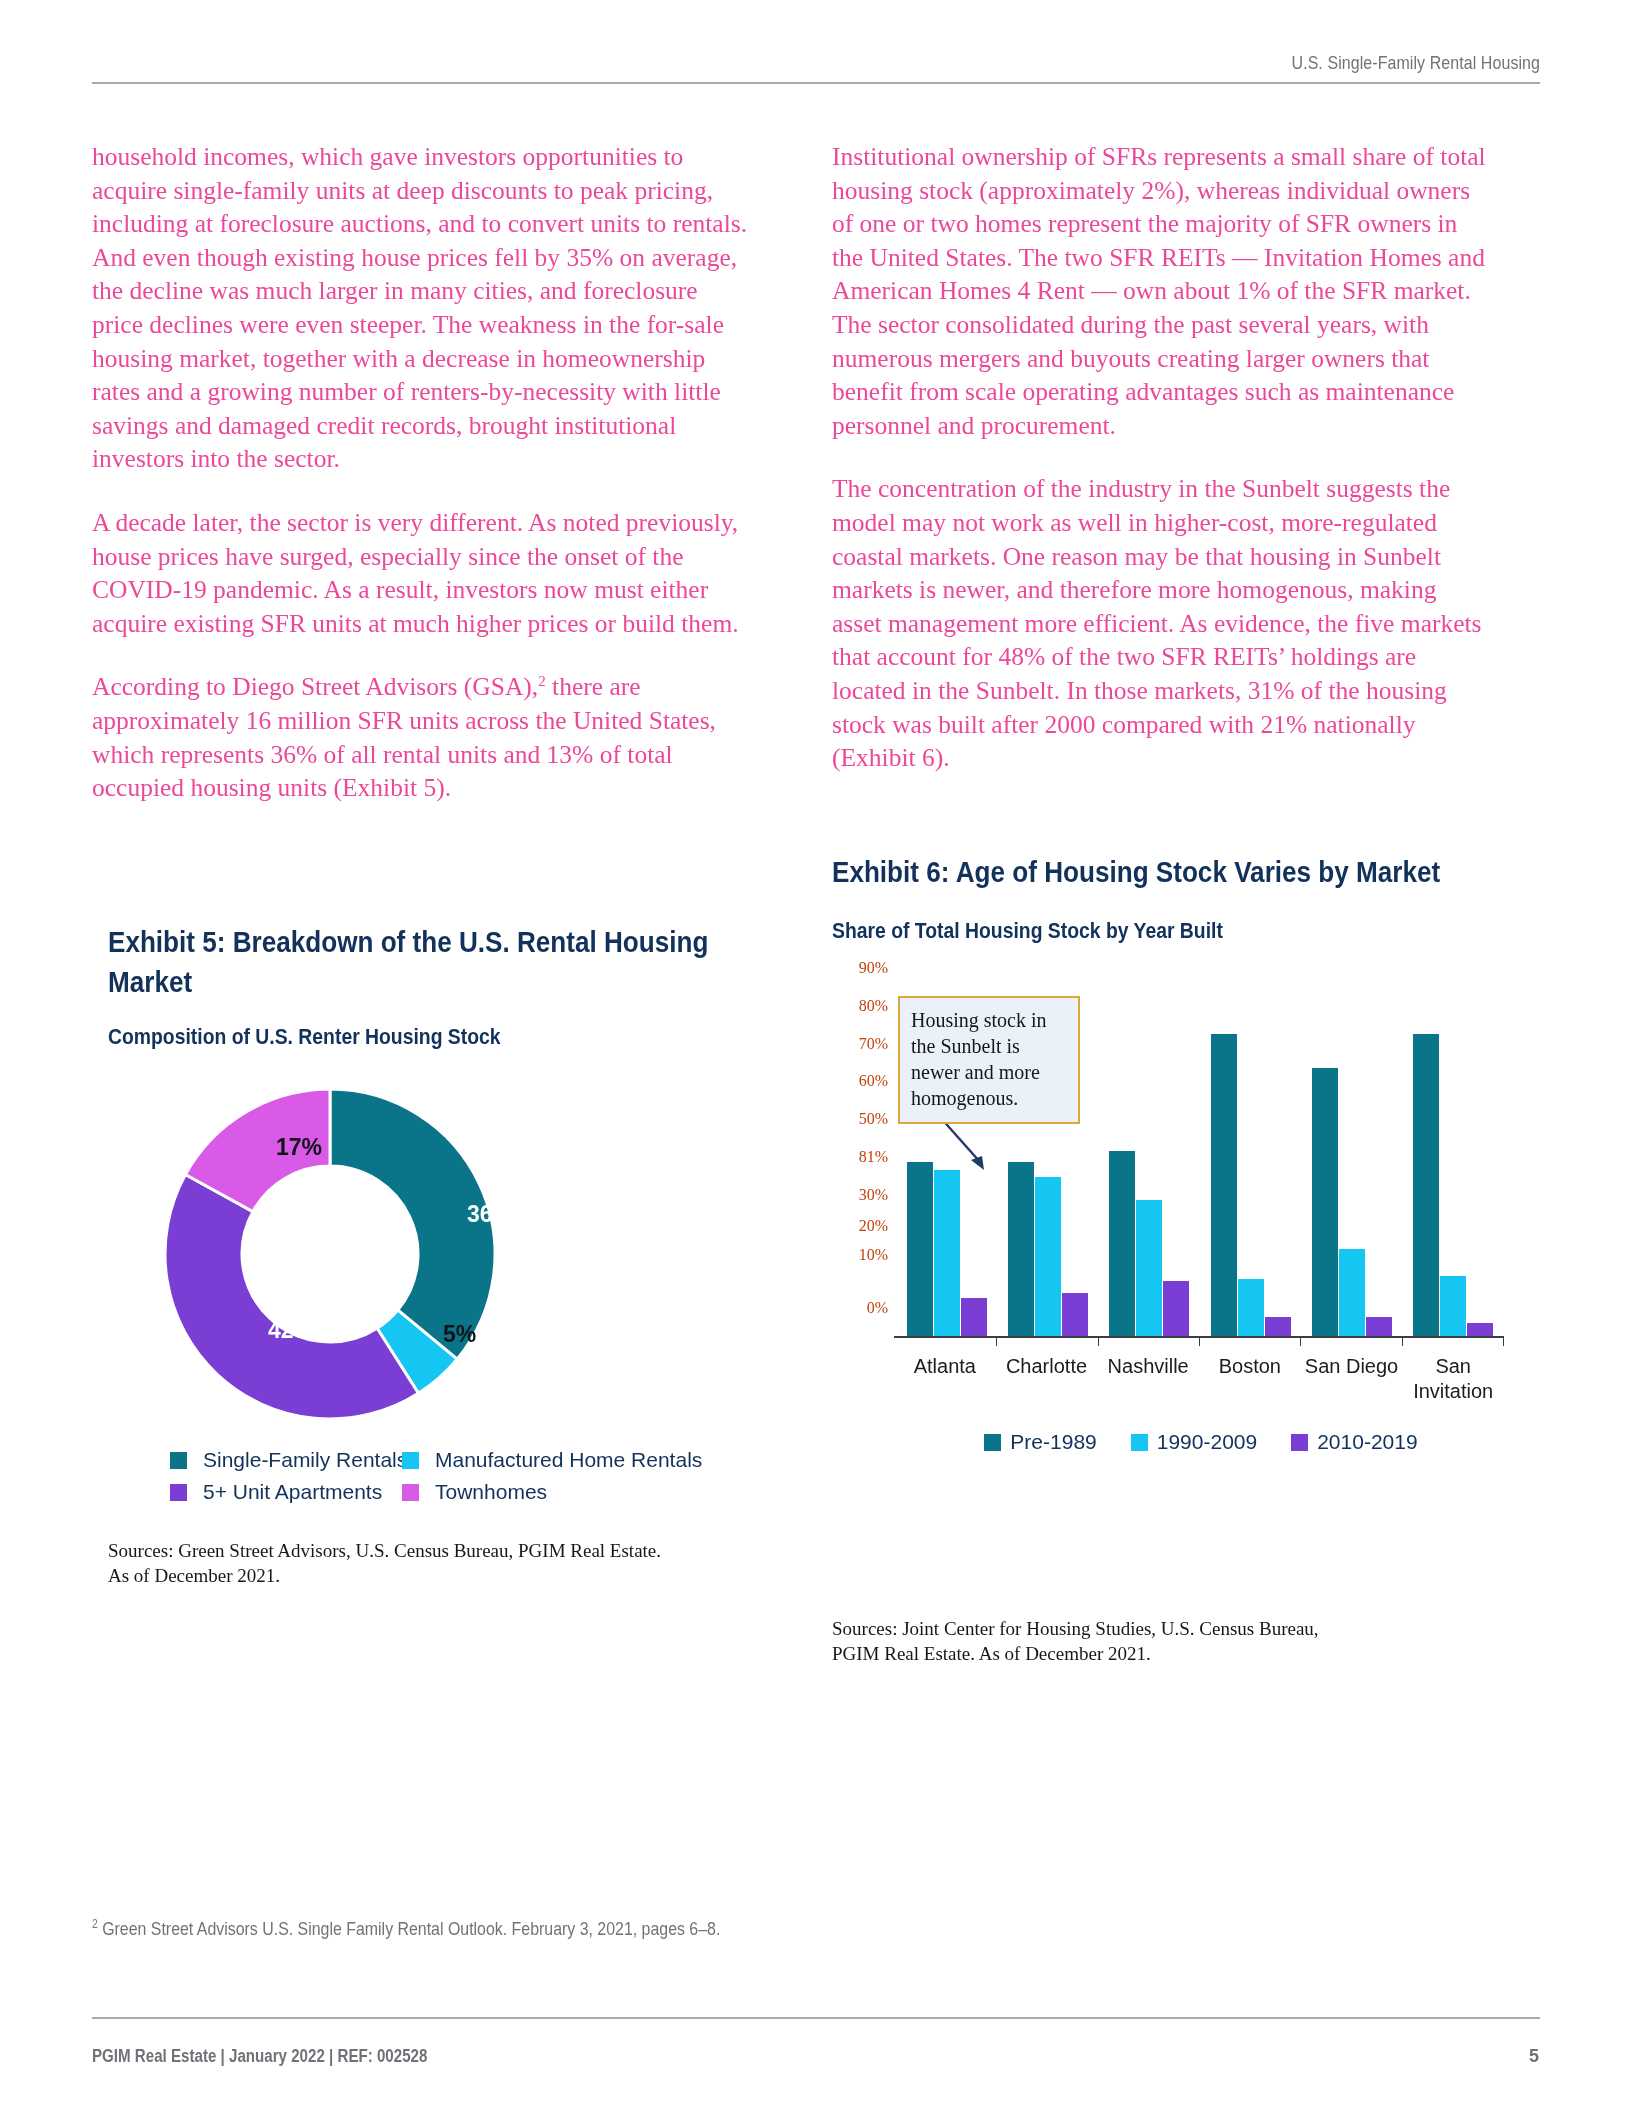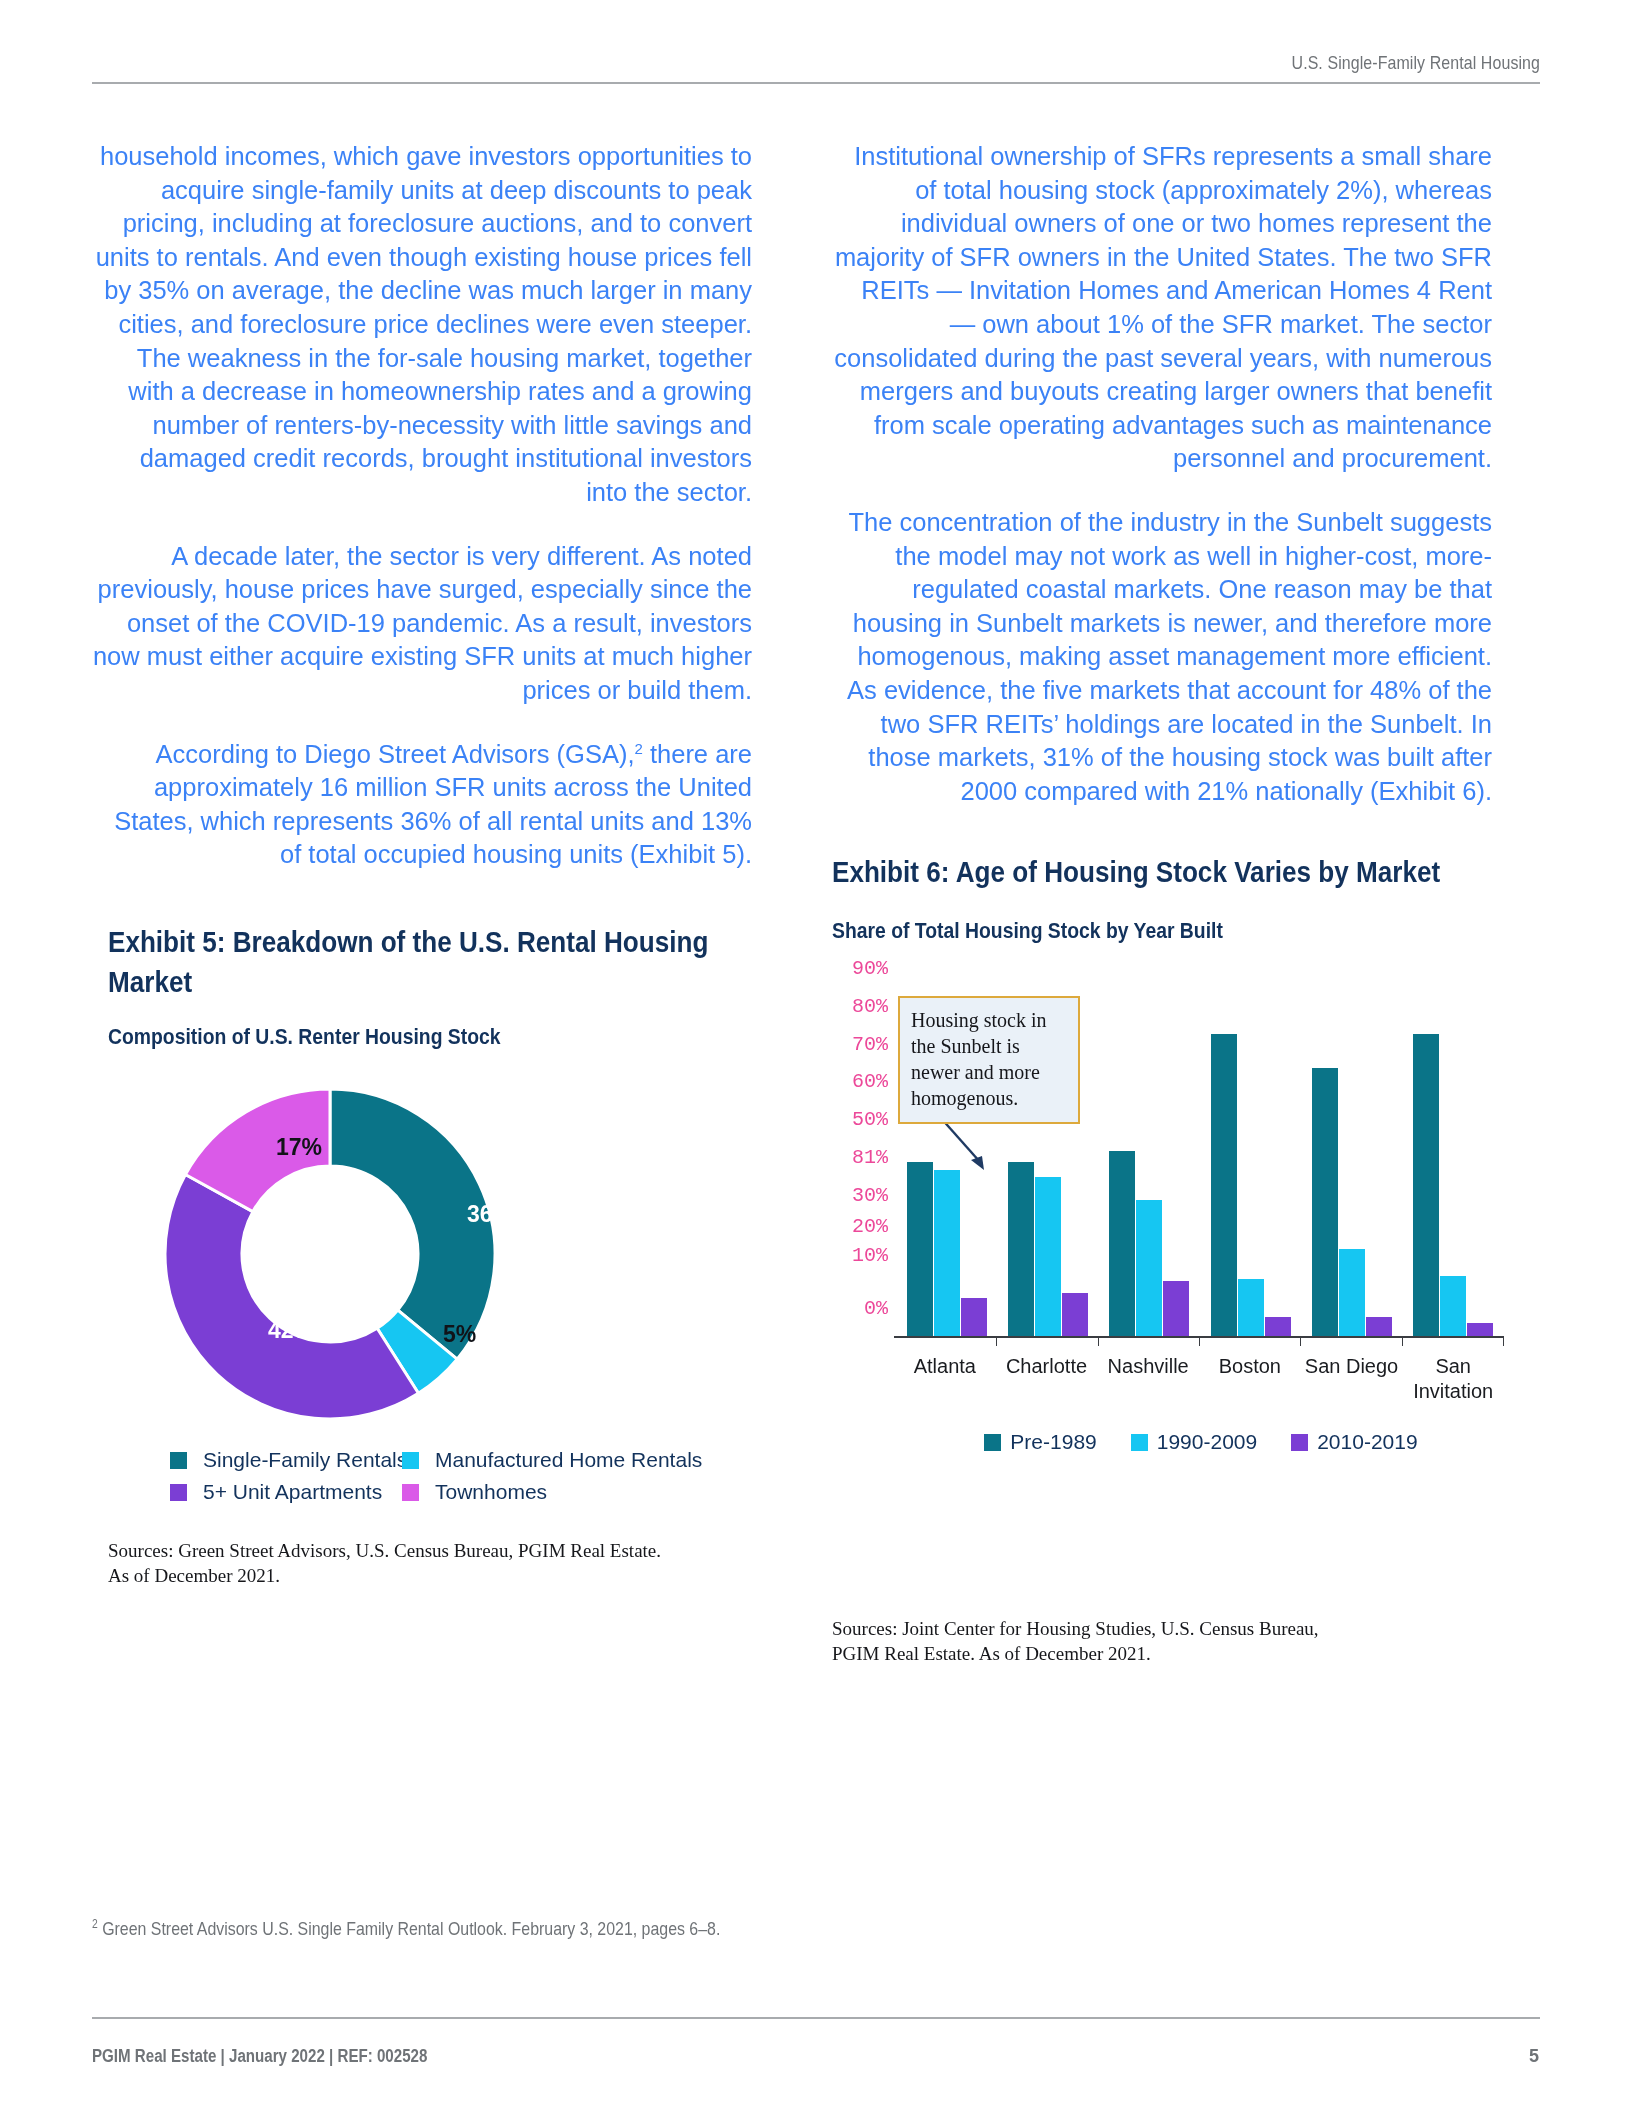--- a/index.html
+++ b/index.html
@@ -33,23 +33,23 @@
 
   
   .col { position:absolute; top:140px; width:660px; }
   .col-left  { left:92px; }
   .col-right { left:832px; }
 
   p.body {
     font-size:25.5px;
     line-height:33.6px;
     margin:0 0 30px 0;
-    text-align:right;
-    font-family:Liberation Sans, sans-serif;
-    color:#3b82f6;
+    text-align:left;
+    font-family:Liberation Serif, serif;
+    color:#ec4899;
   }
   sup { font-size:15px; vertical-align: super; line-height:0; }
 
   
   .ex-title {
     font-family:"Liberation Sans", sans-serif;
     font-weight:700;
     font-size:30px;
     line-height:40px;
     color:#12325c;
@@ -110,22 +110,22 @@
   #exhibit6 { position:absolute; left:832px; top:852px; width:680px; }
   #ex6-sub { margin-top:26px; }
 
   .chart6 { position:relative; width:680px; height:420px; margin-top:24px; }
 
   .ylabels {
     position:absolute; left:0; top:0; width:56px; height:370px;
   }
   .ylabels div {
     position:absolute; right:0;
-    font-family:Liberation Mono, monospace;
-    font-size:20px; color:#ec4899;
+    font-family:Liberation Serif, serif;
+    font-size:16px; color:#c2410c;
     transform: translateY(-50%);
     white-space:nowrap;
   }
 
   .plot {
     position:absolute; left:62px; top:0; right:8px; height:370px;
   }
   .axis-line {
     position:absolute; left:0; right:0; bottom:0; height:2px; background:#3a3d42;
   }

